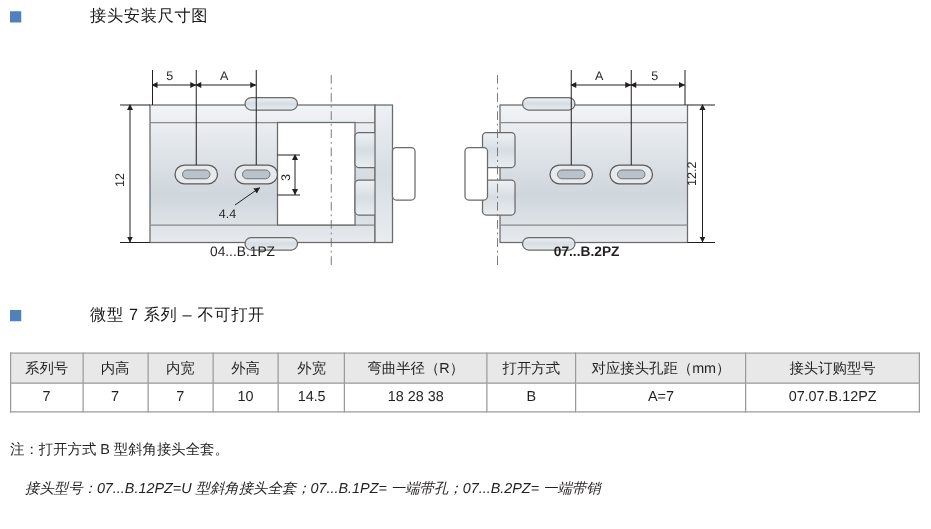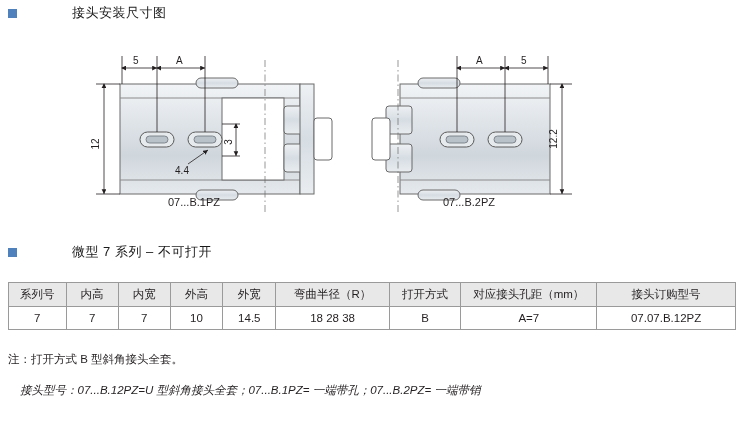--- a/index.html
+++ b/index.html
@@ -41,21 +41,21 @@
   }
   #drawing svg { display: block; }
 
   
   .part-label {
     position: absolute;
     font-size: 11px;
     color: #231f20;
   }
   #plabel1 { left: 168px; top: 196px; }
-  #plabel2 { left: 443px; top: 196px; }
+  #plabel2 { left: 443px; top: 196px; font-weight: bold; }
 
   
   #table-wrap {
     position: absolute;
     left: 8px; top: 282px;
     width: 728px;
     border-radius: 18px;
   }
   table {
     border-collapse: collapse;
@@ -225,21 +225,21 @@
     </g>
     <text class="dim-text" x="232" y="116" transform="rotate(-90 232 116)" text-anchor="middle">3</text>
 
     <g stroke="#231f20" stroke-width="0.8" fill="none">
       <line x1="188" y1="138" x2="208" y2="124" marker-end="url(#arr)"></line>
     </g>
     <text class="dim-text" x="182" y="148" text-anchor="middle">4.4</text>
   </svg>
 </div>
 
-<div class="part-label" id="plabel1">07...B.1PZ</div>
+<div class="part-label" id="plabel1">04...B.1PZ</div>
 <div class="part-label" id="plabel2">07...B.2PZ</div>
 
 <div class="section-head" id="head2">
   <span class="sq"></span>
   <span class="txt">微型 7 系列 – 不可打开</span>
 </div>
 
 <div id="table-wrap">
   <table>
     <thead>

